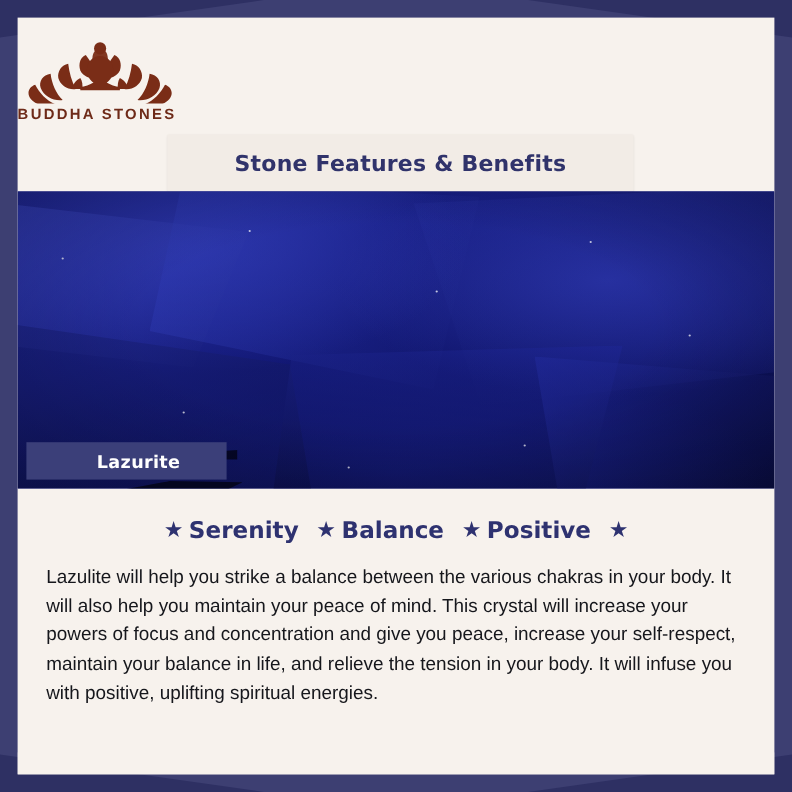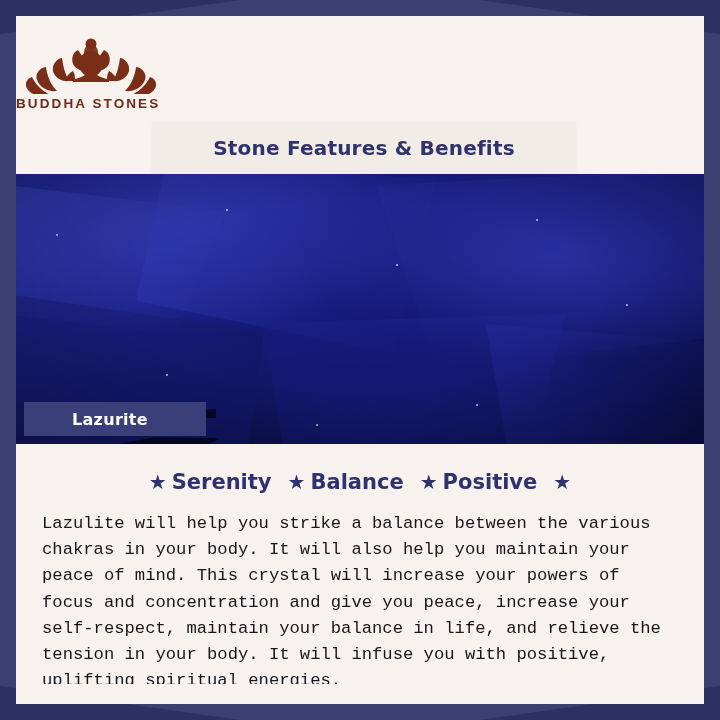--- a/index.html
+++ b/index.html
@@ -181,21 +181,21 @@
   
   .stone-label {
     position: absolute;
     left: 8px;
     bottom: 8px;
     min-width: 182px;
     height: 34px;
     background: #3b3f79;
     display: flex;
     align-items: center;
-    padding-left: 48px;
+    padding-left: 64px;
     box-sizing: border-box;
   }
   .stone-label-text {
     color: #ffffff;
     font-size: 16px;
     font-weight: bold;
     letter-spacing: 0.3px;
     font-family: "DejaVu Sans", sans-serif;
   }
 
@@ -225,21 +225,21 @@
   }
   .kw-label {
     color: #2e3270;
     font-size: 21px;
     font-weight: bold;
     font-family: "DejaVu Sans", sans-serif;
   }
   .kw + .kw { margin-left: 12px; }
 
   .body-text {
-    font-family: Liberation Mono, monospace;
+    font-family: Liberation Sans, sans-serif;
     font-size: 17.2px;
     line-height: 1.52;
     color: #16171c;
     text-align: left;
     padding: 0 4px;
   }
 
   .bottom-strip {
     position: absolute;
     left: 0;

